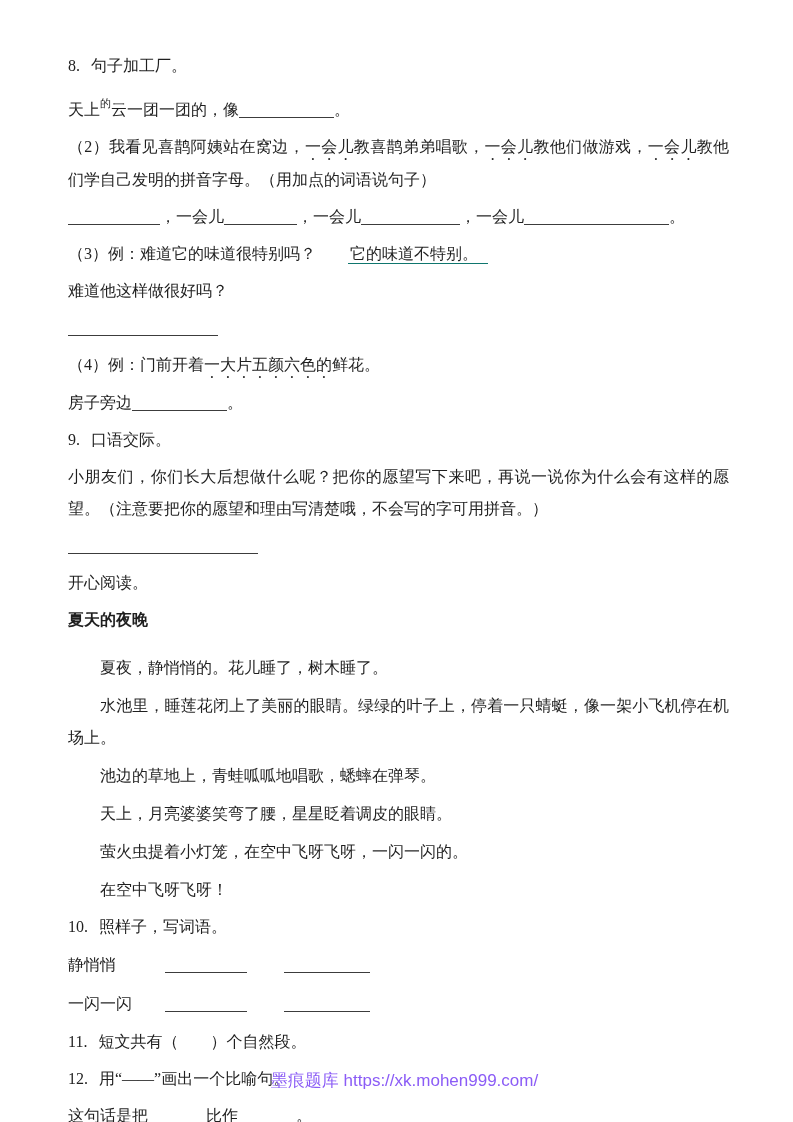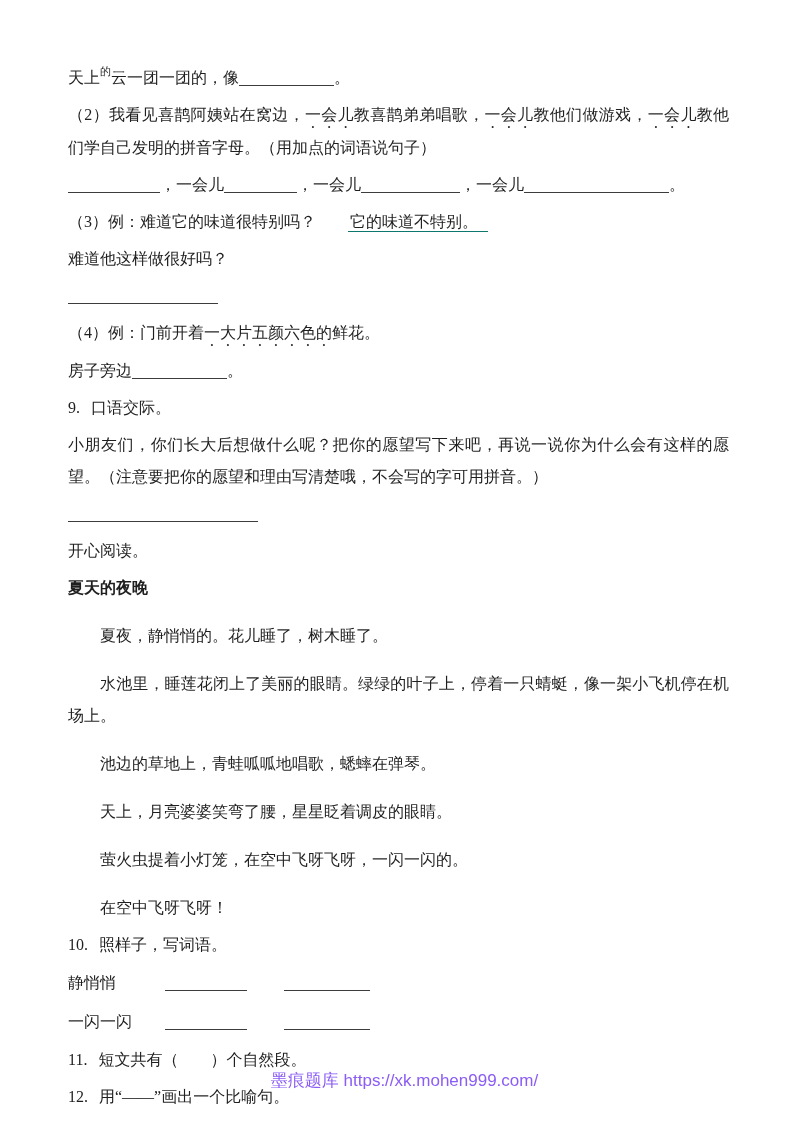--- a/index.html
+++ b/index.html
@@ -21,37 +21,38 @@
     -webkit-text-emphasis:filled dot #1f1f1f;
     -webkit-text-emphasis-position:under left;
     text-emphasis:filled dot #1f1f1f;
     text-emphasis-position:under left;
   }
   .underline-answer {
     border-bottom:1px solid #0f766e; padding:0 10px 1px 2px; margin-left:32px;
   }
   .answer-line { line-height:22px; margin-top:12px; }
   .passage-title { text-align:left; margin-top:5px; line-height:32px;font-weight:bold; }
-  .passage p.line { text-indent:2em; margin-top:16px; }
+  .passage p.line { text-indent:2em; margin-top:6px; }
   .word { display:inline-block; width:97px; }
   .blank-gap { margin-left:37px; }
   .word-row { margin-top:5px; line-height:34px; }
   .footer {
     position:absolute; left:0; right:0; bottom:30px; text-align:center;
     color:#8b5cf6; font-size:17px;
     font-family:"Liberation Sans","DejaVu Sans",sans-serif;
     margin-left:16px;
   }
 </style>
 </head>
 <body>
 
 <div class="page">
   <div class="content">
 
+    <p class="line first"><span class="qnum">8.</span><span>句子加工厂。</span></p>
 
 
     <p class="line"><span>天上</span><span class="sup">的</span><span>云一团一团的，像</span><span class="blank" style="width:95px"></span><span>。</span></p>
 
     <p class="line"><span>（2）我看见喜鹊阿姨站在窝边，</span><span class="em">一会儿</span><span>教喜鹊弟弟唱歌，</span><span class="em">一会儿</span><span>教他们做游戏，</span><span class="em">一会儿</span><span>教他们学自己发明的拼音字母。（用加点的词语说句子）</span></p>
 
     <p class="line"><span class="blank" style="width:92px"></span><span>，一会儿</span><span class="blank" style="width:73px"></span><span>，一会儿</span><span class="blank" style="width:99px"></span><span>，一会儿</span><span class="blank" style="width:145px"></span><span>。</span></p>
 
     <p class="line"><span>（3）例：难道它的味道很特别吗？</span><span class="underline-answer">它的味道不特别。</span></p>
 

